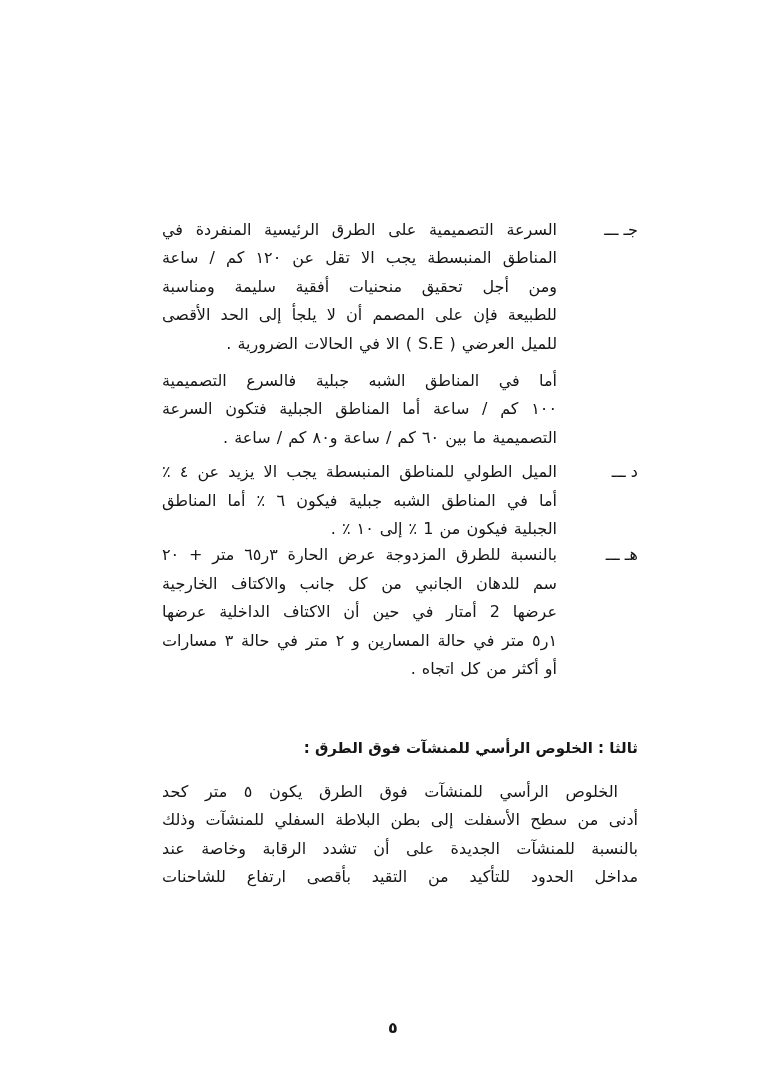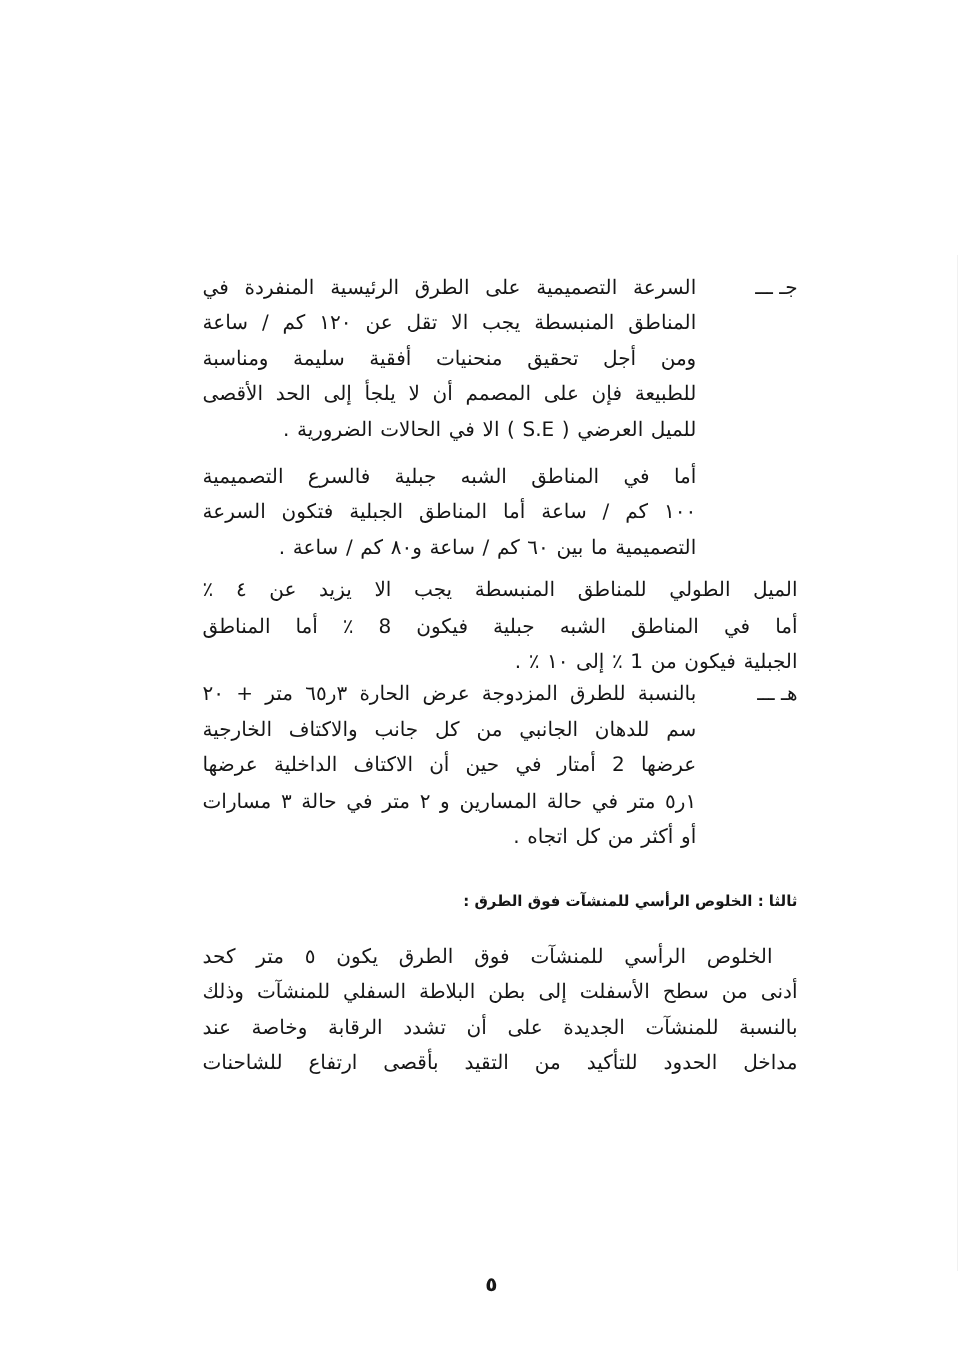--- a/index.html
+++ b/index.html
@@ -34,22 +34,22 @@
     text-align: justify;
     text-align-last: justify;
     word-spacing: 1px;
   }
   .line.last { text-align-last: right; }
   .line.indent { padding-right: 20px; }
   .subpar { margin-top: 9px; }
   .item-d { margin-top: 6px; }
   .item-h { margin-top: -2px; }
   .section-heading {
-    margin-top: 22px;
-    font-size: 12px;
+    margin-top: 49px;
+    font-size: 15px;
     font-weight: bold;
     line-height: 30px;
     text-align: right;
   }
   .body-par {
     margin-top: 15px;
     line-height: 28.6px;
   }
   .page-number {
     position: absolute;
@@ -80,24 +80,25 @@
           </div>
         <div class="subpar">
             <div class="line">أما في المناطق الشبه جبلية فالسرع التصميمية</div>
             <div class="line">١٠٠ كم / ساعة أما المناطق الجبلية فتكون السرعة</div>
             <div class="line last">التصميمية ما بين ٦٠ كم / ساعة و٨٠ كم / ساعة .</div>
           </div>
       </div>
     </div>
 
     <div class="list-item item-d">
+      <div class="item-marker">د ـــ</div>
       <div class="item-text">
         <div>
             <div class="line">الميل الطولي للمناطق المنبسطة يجب الا يزيد عن ٤ ٪</div>
-            <div class="line">أما في المناطق الشبه جبلية فيكون 8 ٪ أما المناطق</div>
+            <div class="line">أما في المناطق الشبه جبلية فيكون ٦ ٪ أما المناطق</div>
             <div class="line last">الجبلية فيكون من 1 ٪ إلى ١٠ ٪ .</div>
           </div>
       </div>
     </div>
 
     <div class="list-item item-h">
       <div class="item-marker">هـ ـــ</div>
       <div class="item-text">
         <div>
             <div class="line">بالنسبة للطرق المزدوجة عرض الحارة ٣ر٦٥ متر + ٢٠</div>

